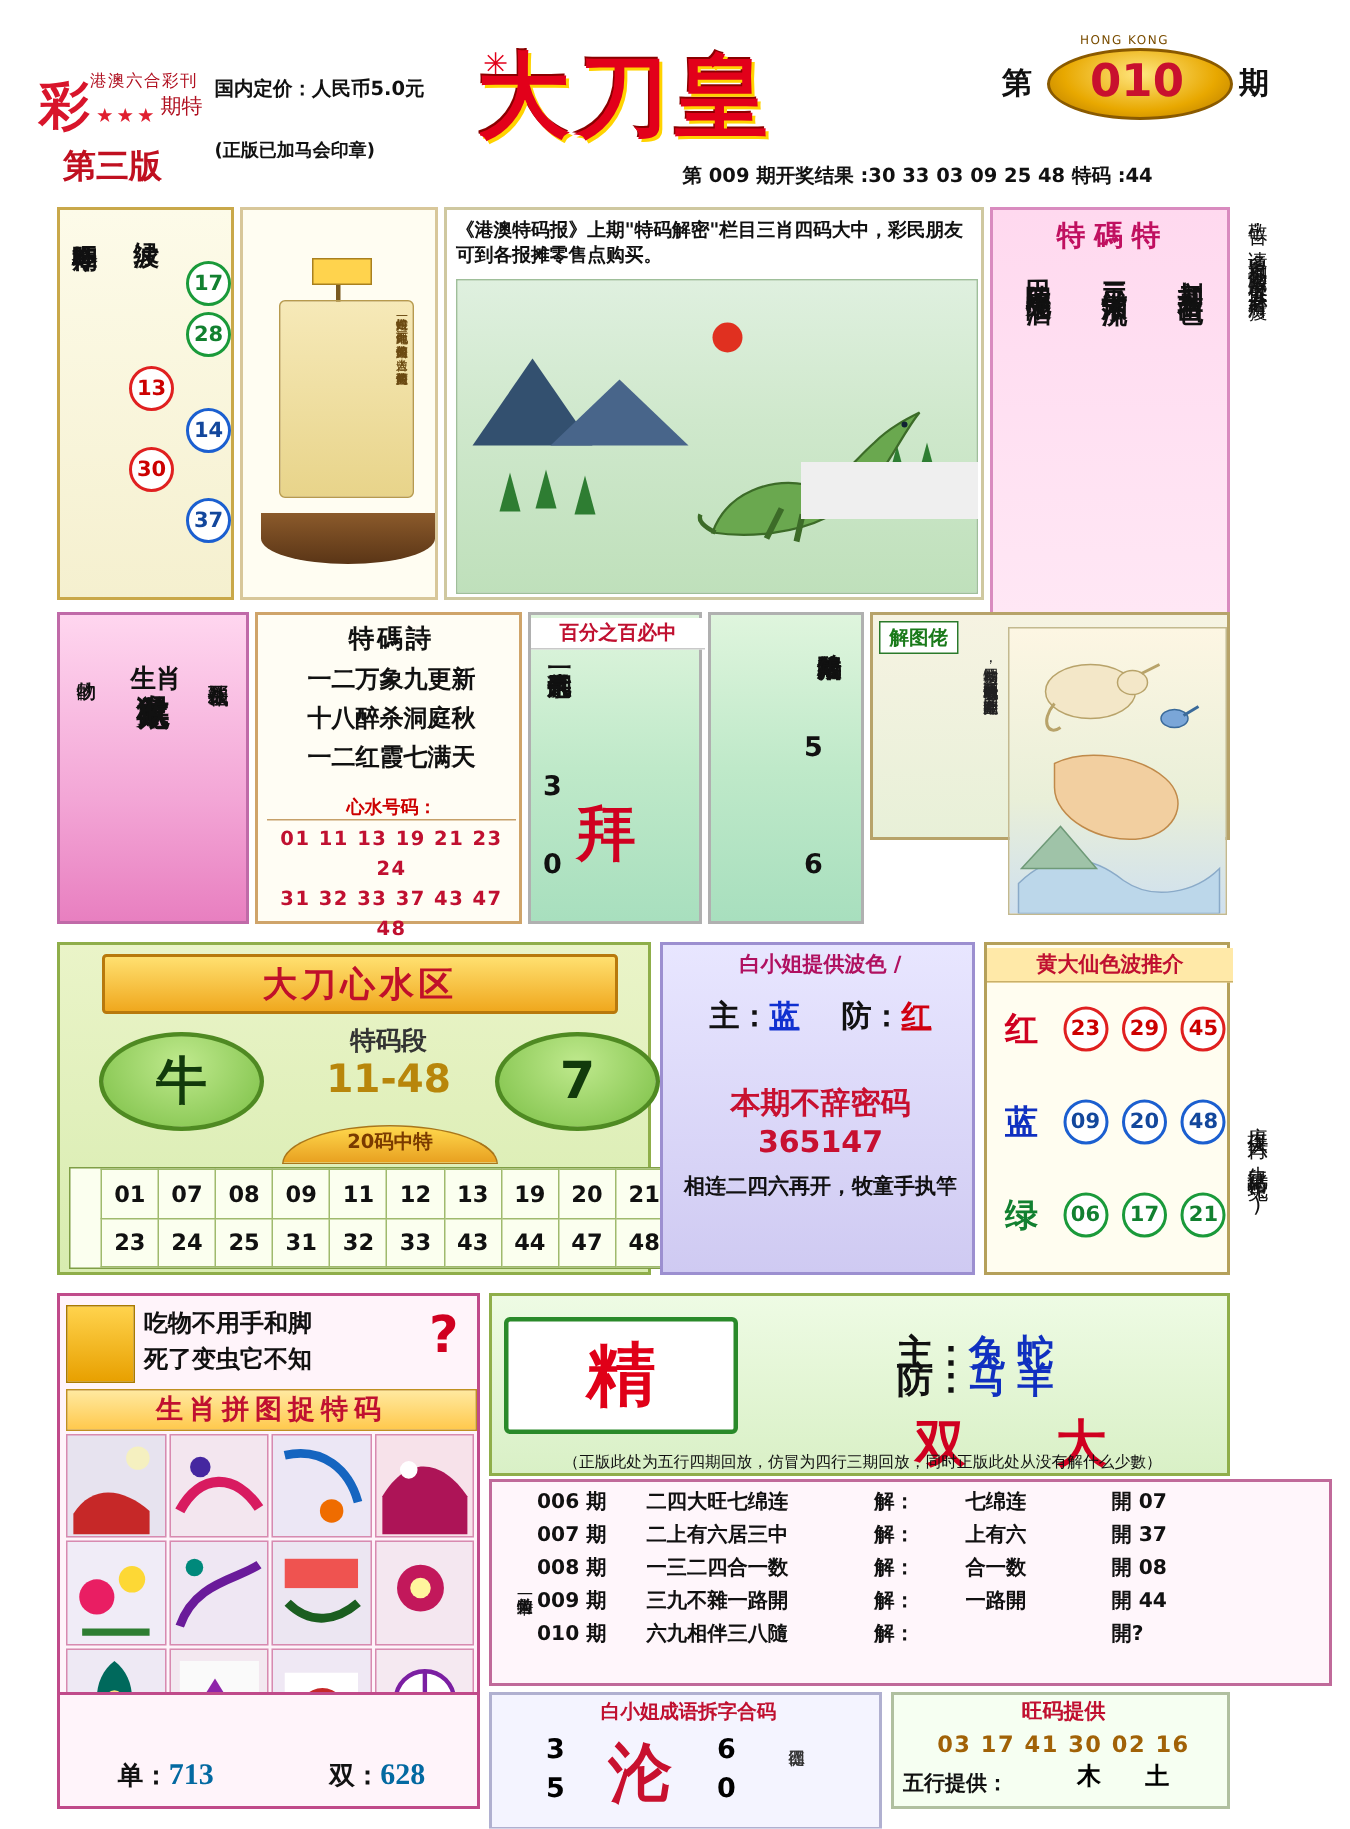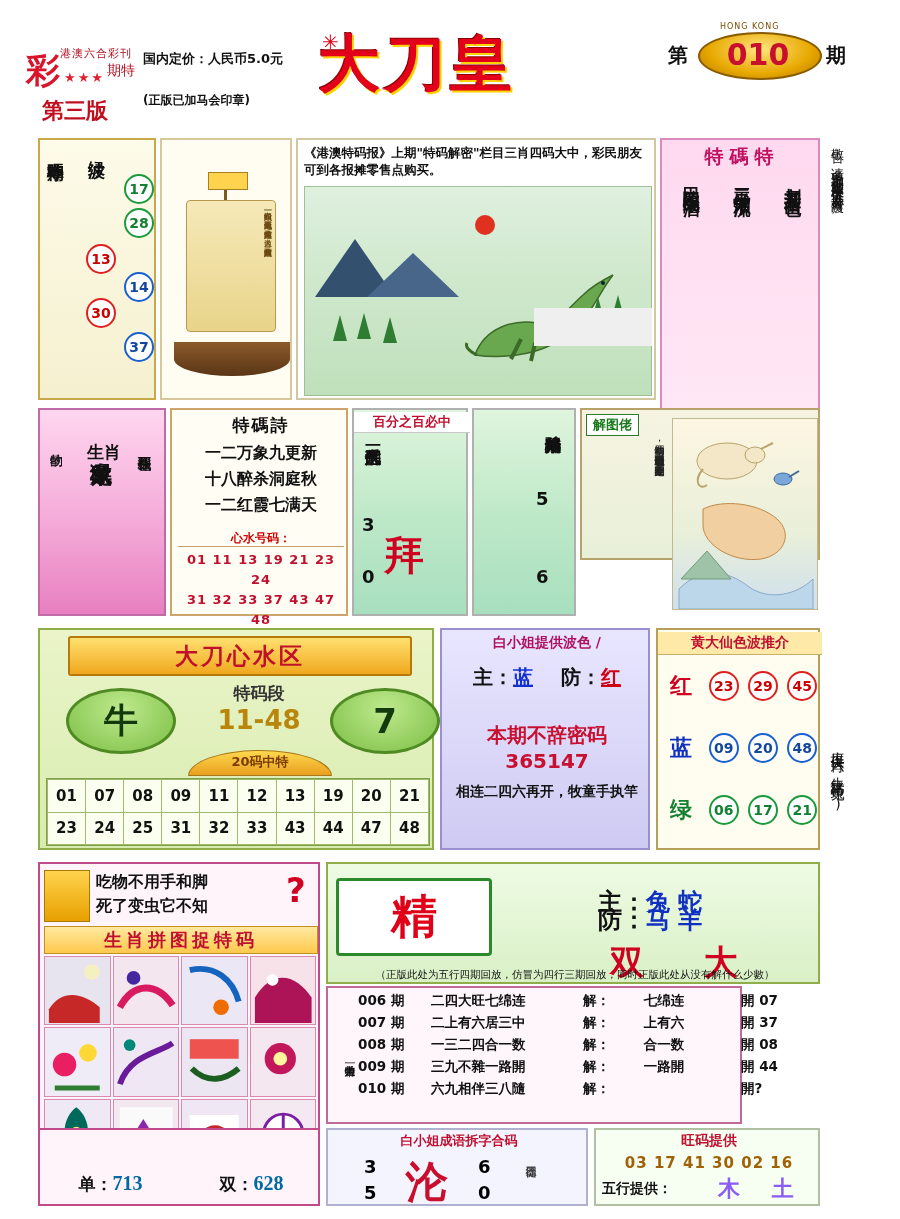--- a/index.html
+++ b/index.html
@@ -130,21 +130,21 @@
      border:2px solid #b8790c;border-radius:3px;display:flex;align-items:center;justify-content:center;}
   .banner span{font-size:23px;font-weight:bold;color:#c0102a;letter-spacing:3px;}
   .oval{position:absolute;width:104px;height:60px;border-radius:50%;background:radial-gradient(ellipse at 50% 30%,#bfe98d,#7bbf45);
      border:3px solid #4f8a22;display:flex;align-items:center;justify-content:center;}
   .oval span{font-size:34px;font-weight:bold;color:#123a0c;}
   .temaduan{position:absolute;left:152px;top:52px;width:134px;text-align:center;}
   .temaduan .t1{font-size:17px;font-weight:bold;color:#333;}
   .temaduan .t2{font-size:26px;font-weight:bold;color:#b8860b;}
   .tm-arc{position:absolute;left:148px;top:120px;width:142px;height:24px;background:linear-gradient(180deg,#ffd84d,#e8a020);
      border:1px solid #a9761a;border-radius:50%/100% 100% 0 0;text-align:center;font-size:13px;font-weight:bold;color:#7a3a00;line-height:22px;}
-  .numgrid{position:absolute;left:6px;top:148px;width:382px;height:66px;border:1px solid #7f9e46;background:#fbffef;}
+  .numgrid{position:absolute;left:6px;top:148px;width:382px;height:66px;border:1px solid #7f9e46;background:#fbffef;padding-left:20px;}
   .numgrid table{width:100%;height:100%;border-collapse:collapse;}
   .numgrid td{border:1px solid #9fba6d;text-align:center;font-size:15px;font-weight:bold;color:#111;font-family:"DejaVu Sans",sans-serif;}
 
   .p-bai2{left:440px;top:628px;width:210px;height:222px;border:2px solid #9c8fd0;
      background:linear-gradient(180deg,#e8e6ff,#cfcaf2);}
   .b2-head{position:absolute;left:0;top:4px;width:210px;text-align:center;font-size:14px;font-weight:bold;color:#b01060;}
   .b2-line{position:absolute;left:0;top:34px;width:210px;text-align:center;font-size:20px;font-weight:bold;color:#111;}
   .b2-line .blue{color:#1030d0;text-decoration:underline;}
   .b2-line .red{color:#d00010;text-decoration:underline;}
   .b2-mi{position:absolute;left:0;top:92px;width:210px;text-align:center;font-size:20px;font-weight:bold;color:#c81030;}
@@ -170,47 +170,47 @@
 
   .p-zhufang{left:326px;top:862px;width:494px;height:122px;border:2px solid #8fae4a;background:linear-gradient(180deg,#eefbe4,#d9f0c6);}
   .jing-box{position:absolute;left:8px;top:14px;width:150px;height:72px;background:#fff;border:3px solid #2a8a2a;border-radius:4px;
      display:flex;align-items:center;justify-content:center;}
   .jing-box span{font-size:46px;font-weight:bold;color:#e00018;}
   .zf-line{position:absolute;font-size:24px;font-weight:bold;color:#111;}
   .zf-val{color:#1030c0;}
   .zf-big{position:absolute;left:282px;top:76px;font-size:34px;font-weight:bold;color:#d00020;letter-spacing:24px;}
   .zf-note{position:absolute;left:2px;top:104px;width:490px;text-align:center;font-size:10.5px;color:#111;}
 
-  .p-table{left:326px;top:986px;width:416px;height:138px;border:2px solid #c06a9a;background:#fff6fb;}
+  .p-table{left:326px;top:986px;width:562px;height:138px;border:2px solid #c06a9a;background:#fff6fb;}
   .tb-left{position:absolute;left:2px;top:6px;width:26px;height:126px;writing-mode:vertical-rl;text-orientation:upright;
      font-size:11px;color:#111;line-height:13px;text-align:center;}
   .tb{position:absolute;left:30px;top:2px;width:460px;}
   .tb table{width:100%;border-collapse:collapse;}
   .tb td{font-size:13.5px;color:#111;padding:2px 0;font-weight:bold;}
   .tb .c1{width:72px;}
   .tb .c2{width:150px;}
   .tb .c3{width:60px;}
   .tb .c4{width:96px;}
   .tb .c5{width:76px;text-align:left;}
   .tb .ans{color:#111;}
 
-  .p-chengyu{left:326px;top:1128px;width:262px;height:78px;border:2px solid #b0b0d0;background:#f4f4ff;padding-left:36px;}
+  .p-chengyu{left:326px;top:1128px;width:262px;height:92px;border:2px solid #b0b0d0;background:#f4f4ff;padding-left:36px;}
   .cy-head{position:absolute;left:0;top:2px;width:262px;text-align:center;font-size:13px;font-weight:bold;color:#c01030;}
   .cy-3{position:absolute;left:36px;top:26px;font-size:18px;font-weight:bold;}
   .cy-5{position:absolute;left:36px;top:52px;font-size:18px;font-weight:bold;}
   .cy-6{position:absolute;left:150px;top:26px;font-size:18px;font-weight:bold;}
   .cy-0{position:absolute;left:150px;top:52px;font-size:18px;font-weight:bold;}
   .cy-big{position:absolute;left:78px;top:24px;font-size:42px;font-weight:bold;color:#c8102e;}
   .cy-side{position:absolute;left:196px;top:28px;writing-mode:vertical-rl;text-orientation:upright;font-size:11px;color:#333;line-height:13px;}
 
   .p-wang{left:594px;top:1128px;width:226px;height:78px;border:2px solid #b0c0a0;background:#f6fff2;}
   .wg-head{position:absolute;left:0;top:2px;width:226px;text-align:center;font-size:14px;font-weight:bold;color:#c01030;}
   .wg-nums{position:absolute;left:0;top:24px;width:226px;text-align:center;font-size:15px;font-weight:bold;color:#a16207;letter-spacing:1px;}
   .wg-wx{position:absolute;left:6px;top:50px;font-size:14px;font-weight:bold;color:#111;}
-  .wg-wxv{position:absolute;left:122px;top:44px;font-size:22px;font-weight:bold;color:#8b5cf6;letter-spacing:12px;}
+  .wg-wxv{position:absolute;left:122px;top:44px;font-size:16px;font-weight:bold;color:#000000;letter-spacing:12px;}
 
   .p-dan{left:38px;top:1128px;width:282px;height:78px;border:2px solid #c04a8a;background:#fff4fa;}
   .dan-head{position:absolute;left:0;top:4px;width:282px;text-align:center;font-size:17px;font-weight:bold;color:#e06aa0;letter-spacing:4px;}
   .dan-row{position:absolute;left:0;top:42px;width:282px;display:flex;justify-content:space-around;font-size:17px;font-weight:bold;color:#111;}
   .dan-num{color:#0369a1;font-size:20px;font-family:Liberation Serif, serif;}
 
   
   .p-side2{left:826px;top:740px;width:54px;height:470px;}
   .side2-txt{writing-mode:vertical-rl;text-orientation:upright;font-size:14px;color:#111;line-height:24px;letter-spacing:2px;}
 
@@ -234,20 +234,21 @@
     <div class="star-title">✳</div>
     <div class="bigtitle">大刀皇</div>
 
     <div class="issue-box">
       <div class="issue-di">第</div>
       <div class="issue-oval"></div>
       <div class="issue-num">010</div>
       <div class="issue-hk">HONG KONG</div>
       <div class="issue-qi">期</div>
     </div>
+    <div class="lastres">第 009 期开奖结果 :30  33  03  09  25  48 特码 :44</div>
   </div>
 
   <div class="panel p-bo">
     <div class="bo-title vtext">今期旺棒</div>
     <div class="bo-l1 vtext">绿波</div>
     <div class="bo-l2 vtext">蓝波</div>
     <div style="position:absolute;left:84px;top:34px;" class="ball green">17</div>
     <div style="position:absolute;left:84px;top:68px;" class="ball green">28</div>
     <div style="position:absolute;left:46px;top:104px;" class="ball red">13</div>
     <div style="position:absolute;left:46px;top:158px;" class="ball red">30</div>

